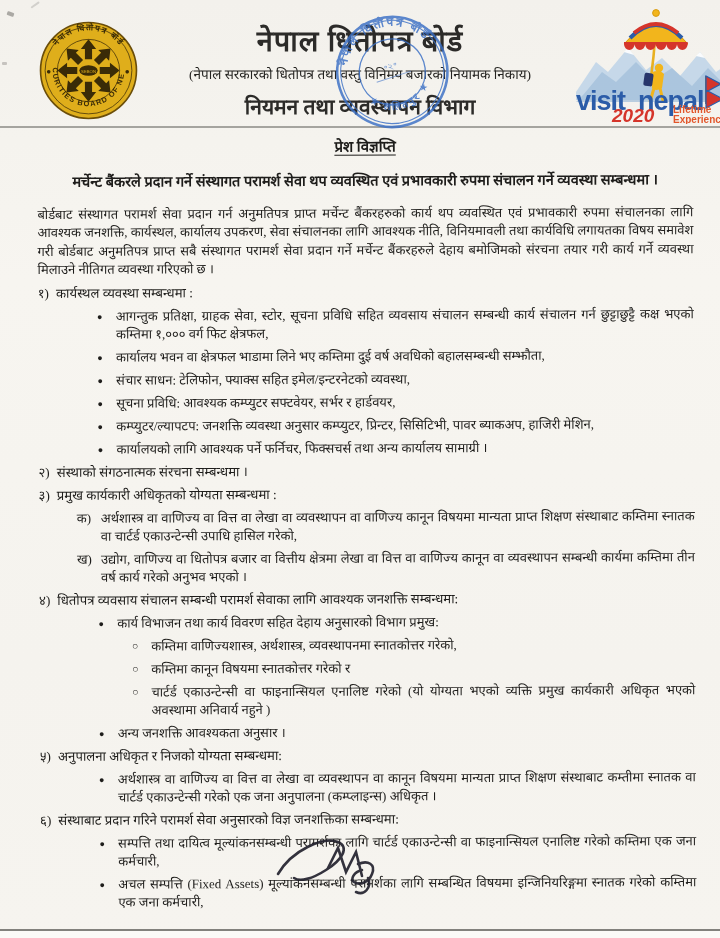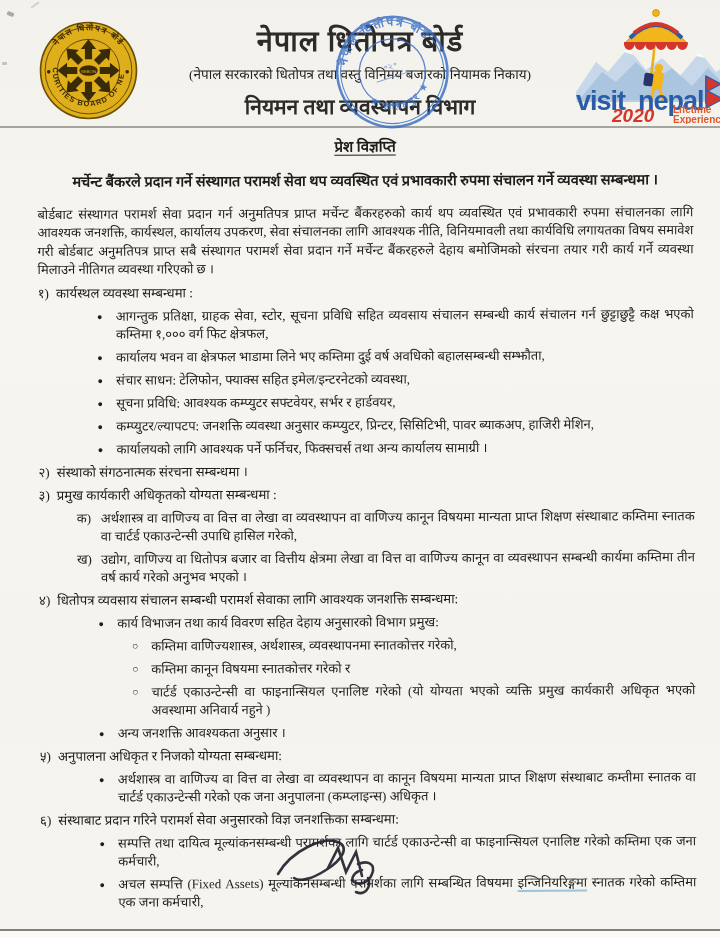--- a/index.html
+++ b/index.html
@@ -30,21 +30,21 @@
   .sec-num{flex:none;}
   .item{display:flex;margin-top:5px;font-size:13px;line-height:1.38;}
   .item .marker{flex:none;text-align:center;}
   .item.bullet{padding-left:56px;}
   .item.bullet .marker{width:12px;font-size:9px;padding-top:3px;margin-right:10px;}
   .item.circle{padding-left:90px;}
   .item.circle .marker{width:12px;font-size:10.5px;padding-top:2px;margin-right:10px;}
   .item.letter{padding-left:38px;}
   .item.letter .marker{width:24px;text-align:left;font-size:13px;}
   .item .txt{flex:1;text-align:justify;}
-  .hl-underline{text-decoration:underline;text-decoration-color:#9cc3dd;
+  .hl-underline{text-decoration-color:#9cc3dd;
                 text-decoration-thickness:2px;text-underline-offset:3px;}
   
   .signature{position:absolute;left:272px;top:830px;width:124px;height:80px;z-index:4;}
   .page-edge-line{position:absolute;left:0;top:929px;width:720px;height:2px;background:#82817c;}
   .page-edge-below{position:absolute;left:0;top:931px;width:720px;height:7px;background:#fbfaf7;}
   .speck{position:absolute;background:#6f6e6a;opacity:.55;border-radius:1px;}
   .s1{left:7px;top:12px;width:7px;height:4px;transform:rotate(20deg);}
   .s2{left:2px;top:62px;width:5px;height:3px;opacity:.35;}
   .s3{left:30px;top:4px;width:10px;height:1.5px;transform:rotate(-35deg);opacity:.25;}
   svg text{font-family:"Liberation Sans","DejaVu Sans",sans-serif;}

